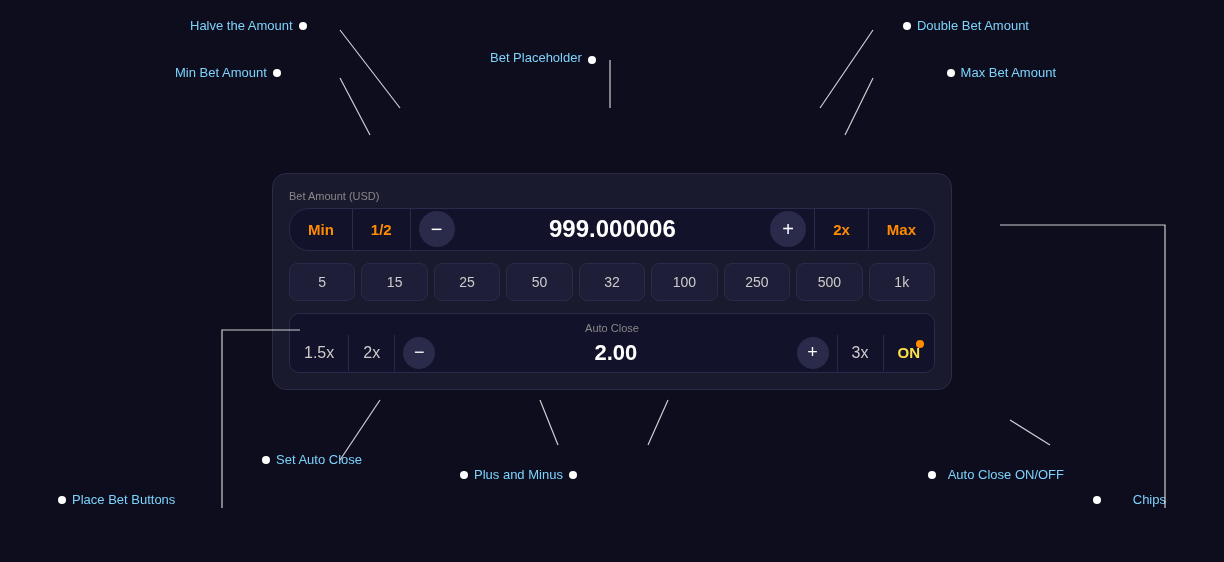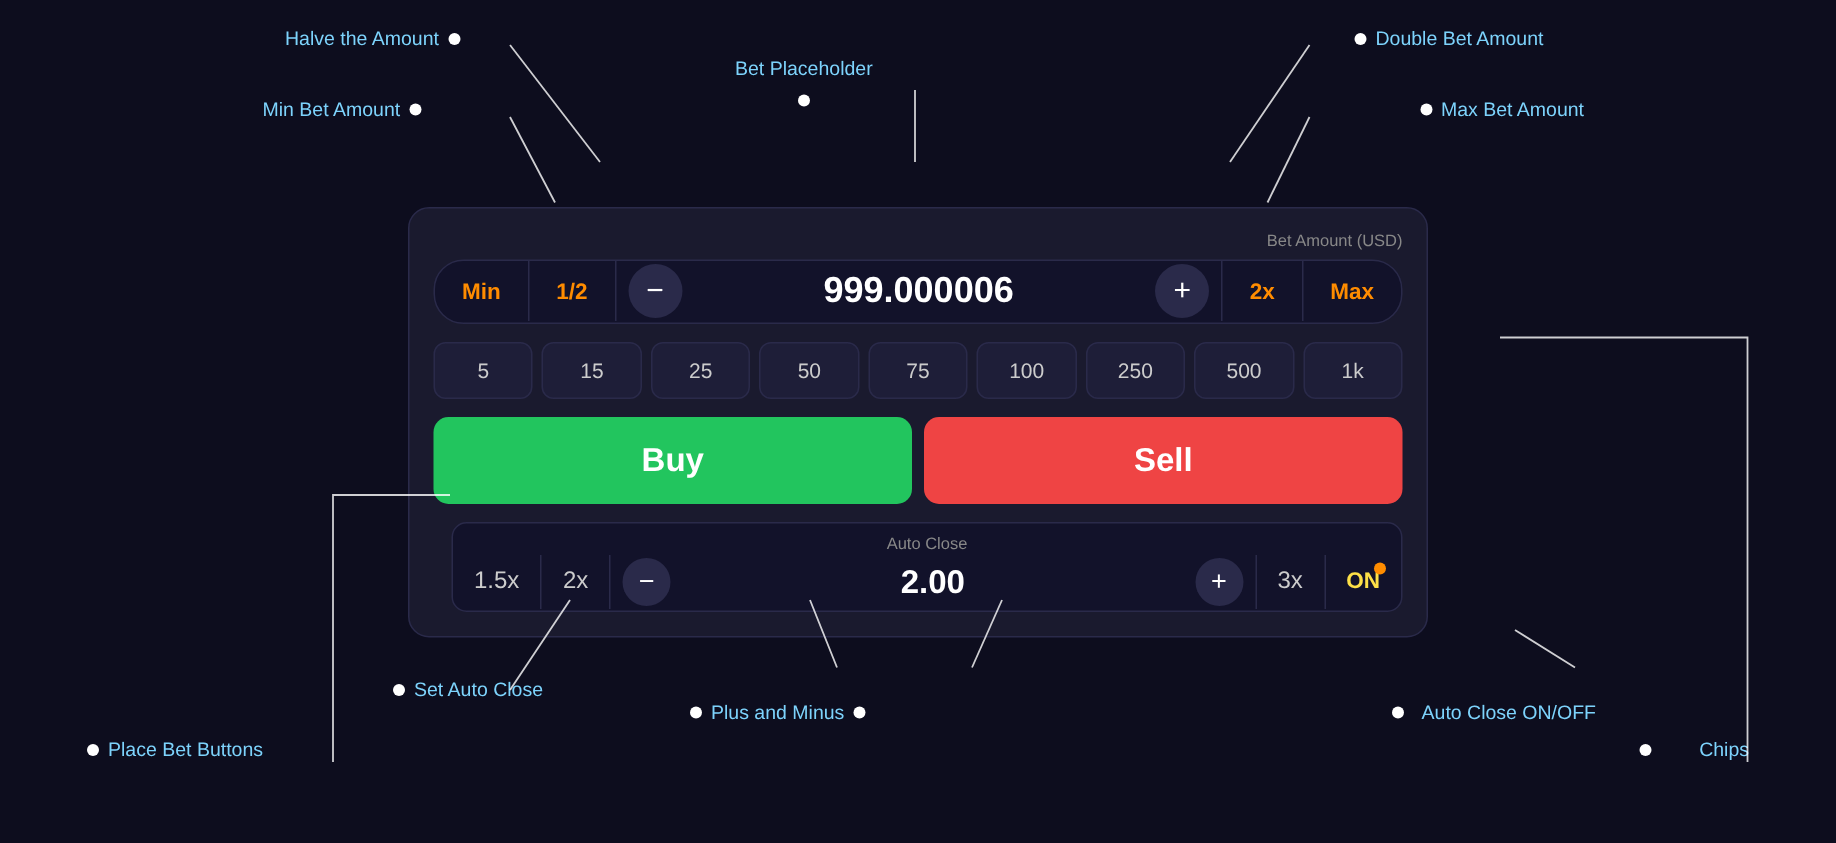--- a/index.html
+++ b/index.html
@@ -45,21 +45,21 @@
       padding: 16px;
       border: 1px solid #2a2a4a;
     }
 
     
     .bet-amount-section {
       margin-bottom: 12px;
     }
 
     .bet-amount-label {
-      text-align: right;
+      text-align: left;
       font-size: 11px;
       color: #888;
       margin-bottom: 6px;
     }
 
     .bet-amount-row {
       display: flex;
       align-items: center;
       justify-content: center;
       gap: 0;
@@ -159,21 +159,20 @@
       padding: 16px;
       cursor: pointer;
     }
 
     
     .auto-close-section {
       background: #12122a;
       border-radius: 10px;
       border: 1px solid #2a2a4a;
       overflow: hidden;
-      margin-left: 12px;
     }
 
     .auto-close-label {
       text-align: center;
       font-size: 11px;
       color: #888;
       padding-top: 8px;
     }
 
     .auto-close-row {
@@ -285,31 +284,27 @@
       <div class="bet-divider"></div>
       <button class="bet-btn">Max</button>
     </div>
   </div>
 
   <div class="chips-row">
     <button class="chip-btn">5</button>
     <button class="chip-btn">15</button>
     <button class="chip-btn">25</button>
     <button class="chip-btn">50</button>
-    <button class="chip-btn">75</button>
+    <button class="chip-btn">32</button>
     <button class="chip-btn">100</button>
     <button class="chip-btn">250</button>
     <button class="chip-btn">500</button>
     <button class="chip-btn">1k</button>
   </div>
 
-  <div class="action-row">
-    <button class="buy-btn">Buy</button>
-    <button class="sell-btn">Sell</button>
-  </div>
 
   <div class="auto-close-section">
     <div class="auto-close-label">Auto Close</div>
     <div class="auto-close-row">
       <button class="ac-btn">1.5x</button>
       <div class="ac-divider"></div>
       <button class="ac-btn">2x</button>
       <div class="ac-divider"></div>
       <button class="ac-circle-btn">−</button>
       <span class="ac-value">2.00</span>
@@ -329,21 +324,21 @@
 <div class="annotation-label ann-halve">
   <span>Halve the Amount</span>
   <span class="dot"></span>
 </div>
 
 <div class="annotation-label ann-min-bet">
   <span>Min Bet Amount</span>
   <span class="dot"></span>
 </div>
 
-<div class="annotation-label ann-bet-placeholder" style="position:absolute; top:38px; left:490px; flex-direction:column; align-items:center;">
+<div class="annotation-label ann-bet-placeholder" style="position:absolute; top:50px; left:490px; align-items:center;">
   <span>Bet Placeholder</span>
   <span class="dot" style="margin-top:4px;"></span>
 </div>
 
 <div class="annotation-label ann-double-bet" style="position:absolute; top:18px; right:195px; flex-direction: row-reverse;">
   <span>Double Bet Amount</span>
   <span class="dot"></span>
 </div>
 
 <div class="annotation-label ann-max-bet" style="position:absolute; top:65px; right:168px; flex-direction: row-reverse;">

